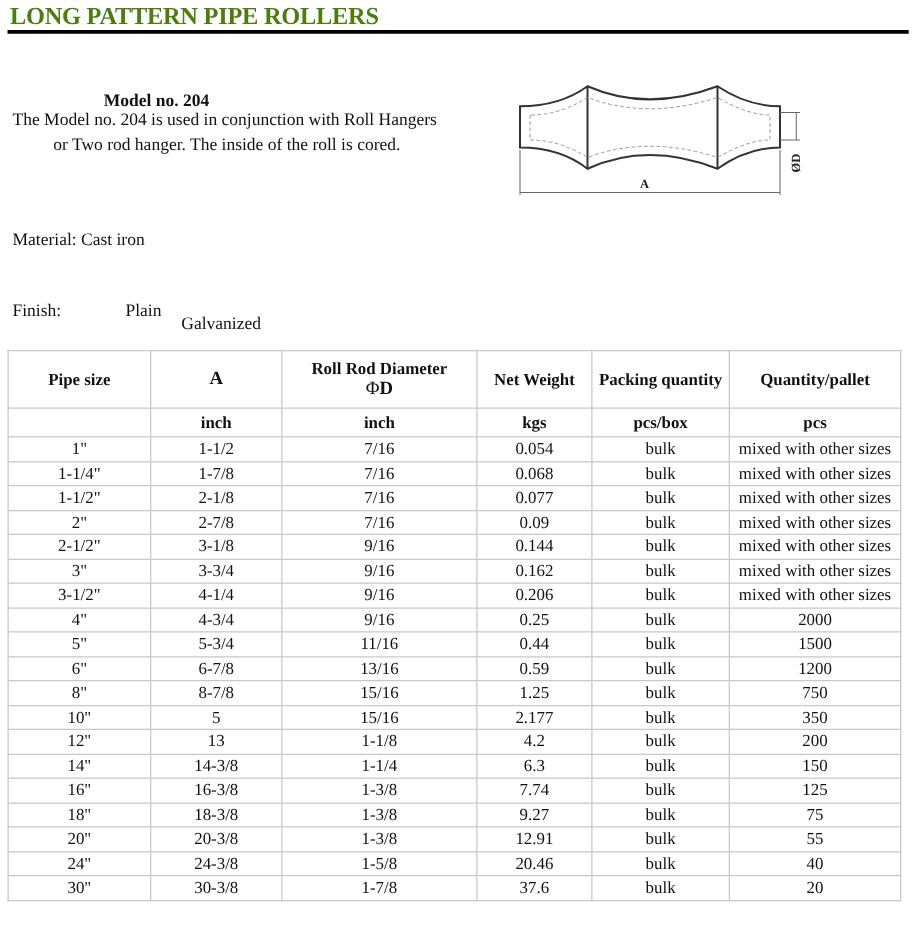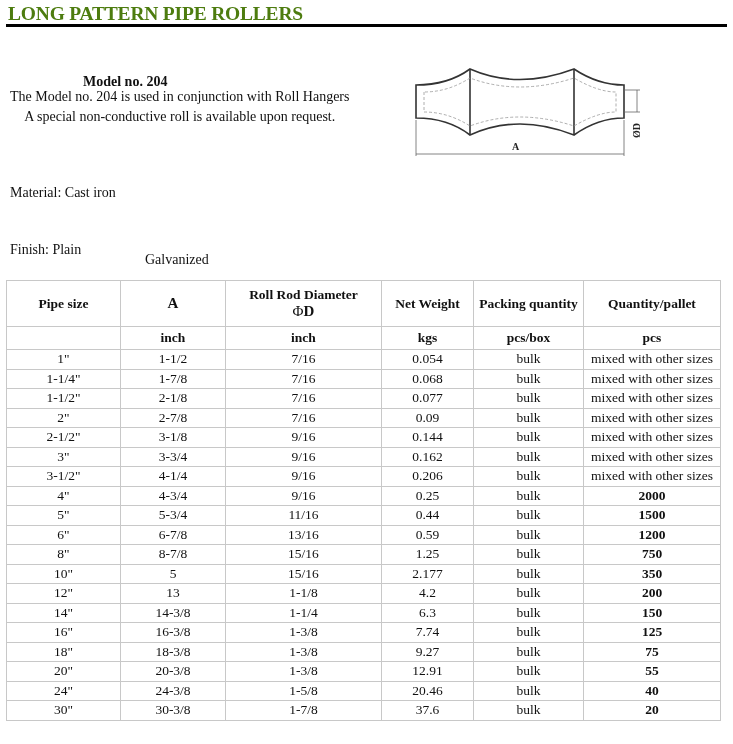--- a/index.html
+++ b/index.html
@@ -13,34 +13,34 @@
   .material{position:absolute;left:10px;top:183px;font-size:14px;line-height:20px;}
   .finish{position:absolute;left:10px;top:242px;font-size:14px;}
   .finish .galv{position:absolute;left:135px;top:0;white-space:nowrap;margin-top:10px;}
   b{font-weight:normal;}
   table{position:absolute;left:6px;top:280px;border-collapse:collapse;font-size:13.5px;table-layout:fixed;width:714px;}
   td,th{border:1px solid #c8c8c8;text-align:center;padding:0;white-space:nowrap;overflow:hidden;}
   th{font-weight:bold;}
   .h1 th{height:45px;}
   .h2 th{height:22px;}
   tbody td{height:18.5px;line-height:18px;}
-  .bold{font-weight:bold;}
+  .bold{font-weight:normal;}
   .phi{font-weight:normal;font-size:15px;}
 </style>
 </head>
 <body>
 
 <div class="title" style="color: #4d7c0f;">LONG PATTERN PIPE ROLLERS</div>
 <div class="rule"></div>
 
 <div class="model">Model no. 204</div>
 
 <div class="desc">
   <div>The Model no. 204 is used in conjunction with Roll Hangers</div>
-  <div>A special non-conductive roll is available upon request.</div>
+  <div style="white-space:pre;"> or Two rod hanger. The inside of the roll is cored.</div>
 </div>
 
 <svg class="drawing" viewBox="0 0 240 90">
   <g fill="none" stroke="#333" stroke-width="1.6">
     <path d="M8,19 L8,52 Q40,52 62,69 Q110,47 166,69 Q190,52 216,52 L216,19 Q190,19 166,3 Q110,24 62,3 Q40,19 8,19 Z"></path>
     <line x1="62" y1="3" x2="62" y2="69"></line>
     <line x1="166" y1="3" x2="166" y2="69"></line>
   </g>
   <g fill="none" stroke="#999" stroke-width="0.8" stroke-dasharray="3,2">
     <path d="M16,26 L16,46 Q40,46 62,60 Q110,42 166,60 Q190,46 208,46 L208,26 Q190,26 166,12 Q110,30 62,12 Q40,26 16,26 Z"></path>
@@ -55,21 +55,21 @@
   </g>
   <text x="104" y="84" font-size="10" font-weight="bold" font-family="Liberation Serif, serif" fill="#222">A</text>
   <text x="0" y="0" font-size="10" font-weight="bold" font-family="Liberation Serif, serif" fill="#222" transform="translate(232,72) rotate(-90)">ØD</text>
 </svg>
 
 <div class="material">
   <div><b>Material:</b><span style="white-space:pre;"> Cast iron</span></div>
 </div>
 
 <div class="finish">
-  <b>Finish:</b><span style="white-space:pre;"> Plain</span>
+  <b>Finish:</b><span style="white-space:pre;margin-left:48px;"> Plain</span>
   <span class="galv">Galvanized</span>
 </div>
 
 <table>
   <colgroup>
     <col style="width:114px">
       <col style="width:105px">
       <col style="width:156px">
       <col style="width:92px">
       <col style="width:110px">

